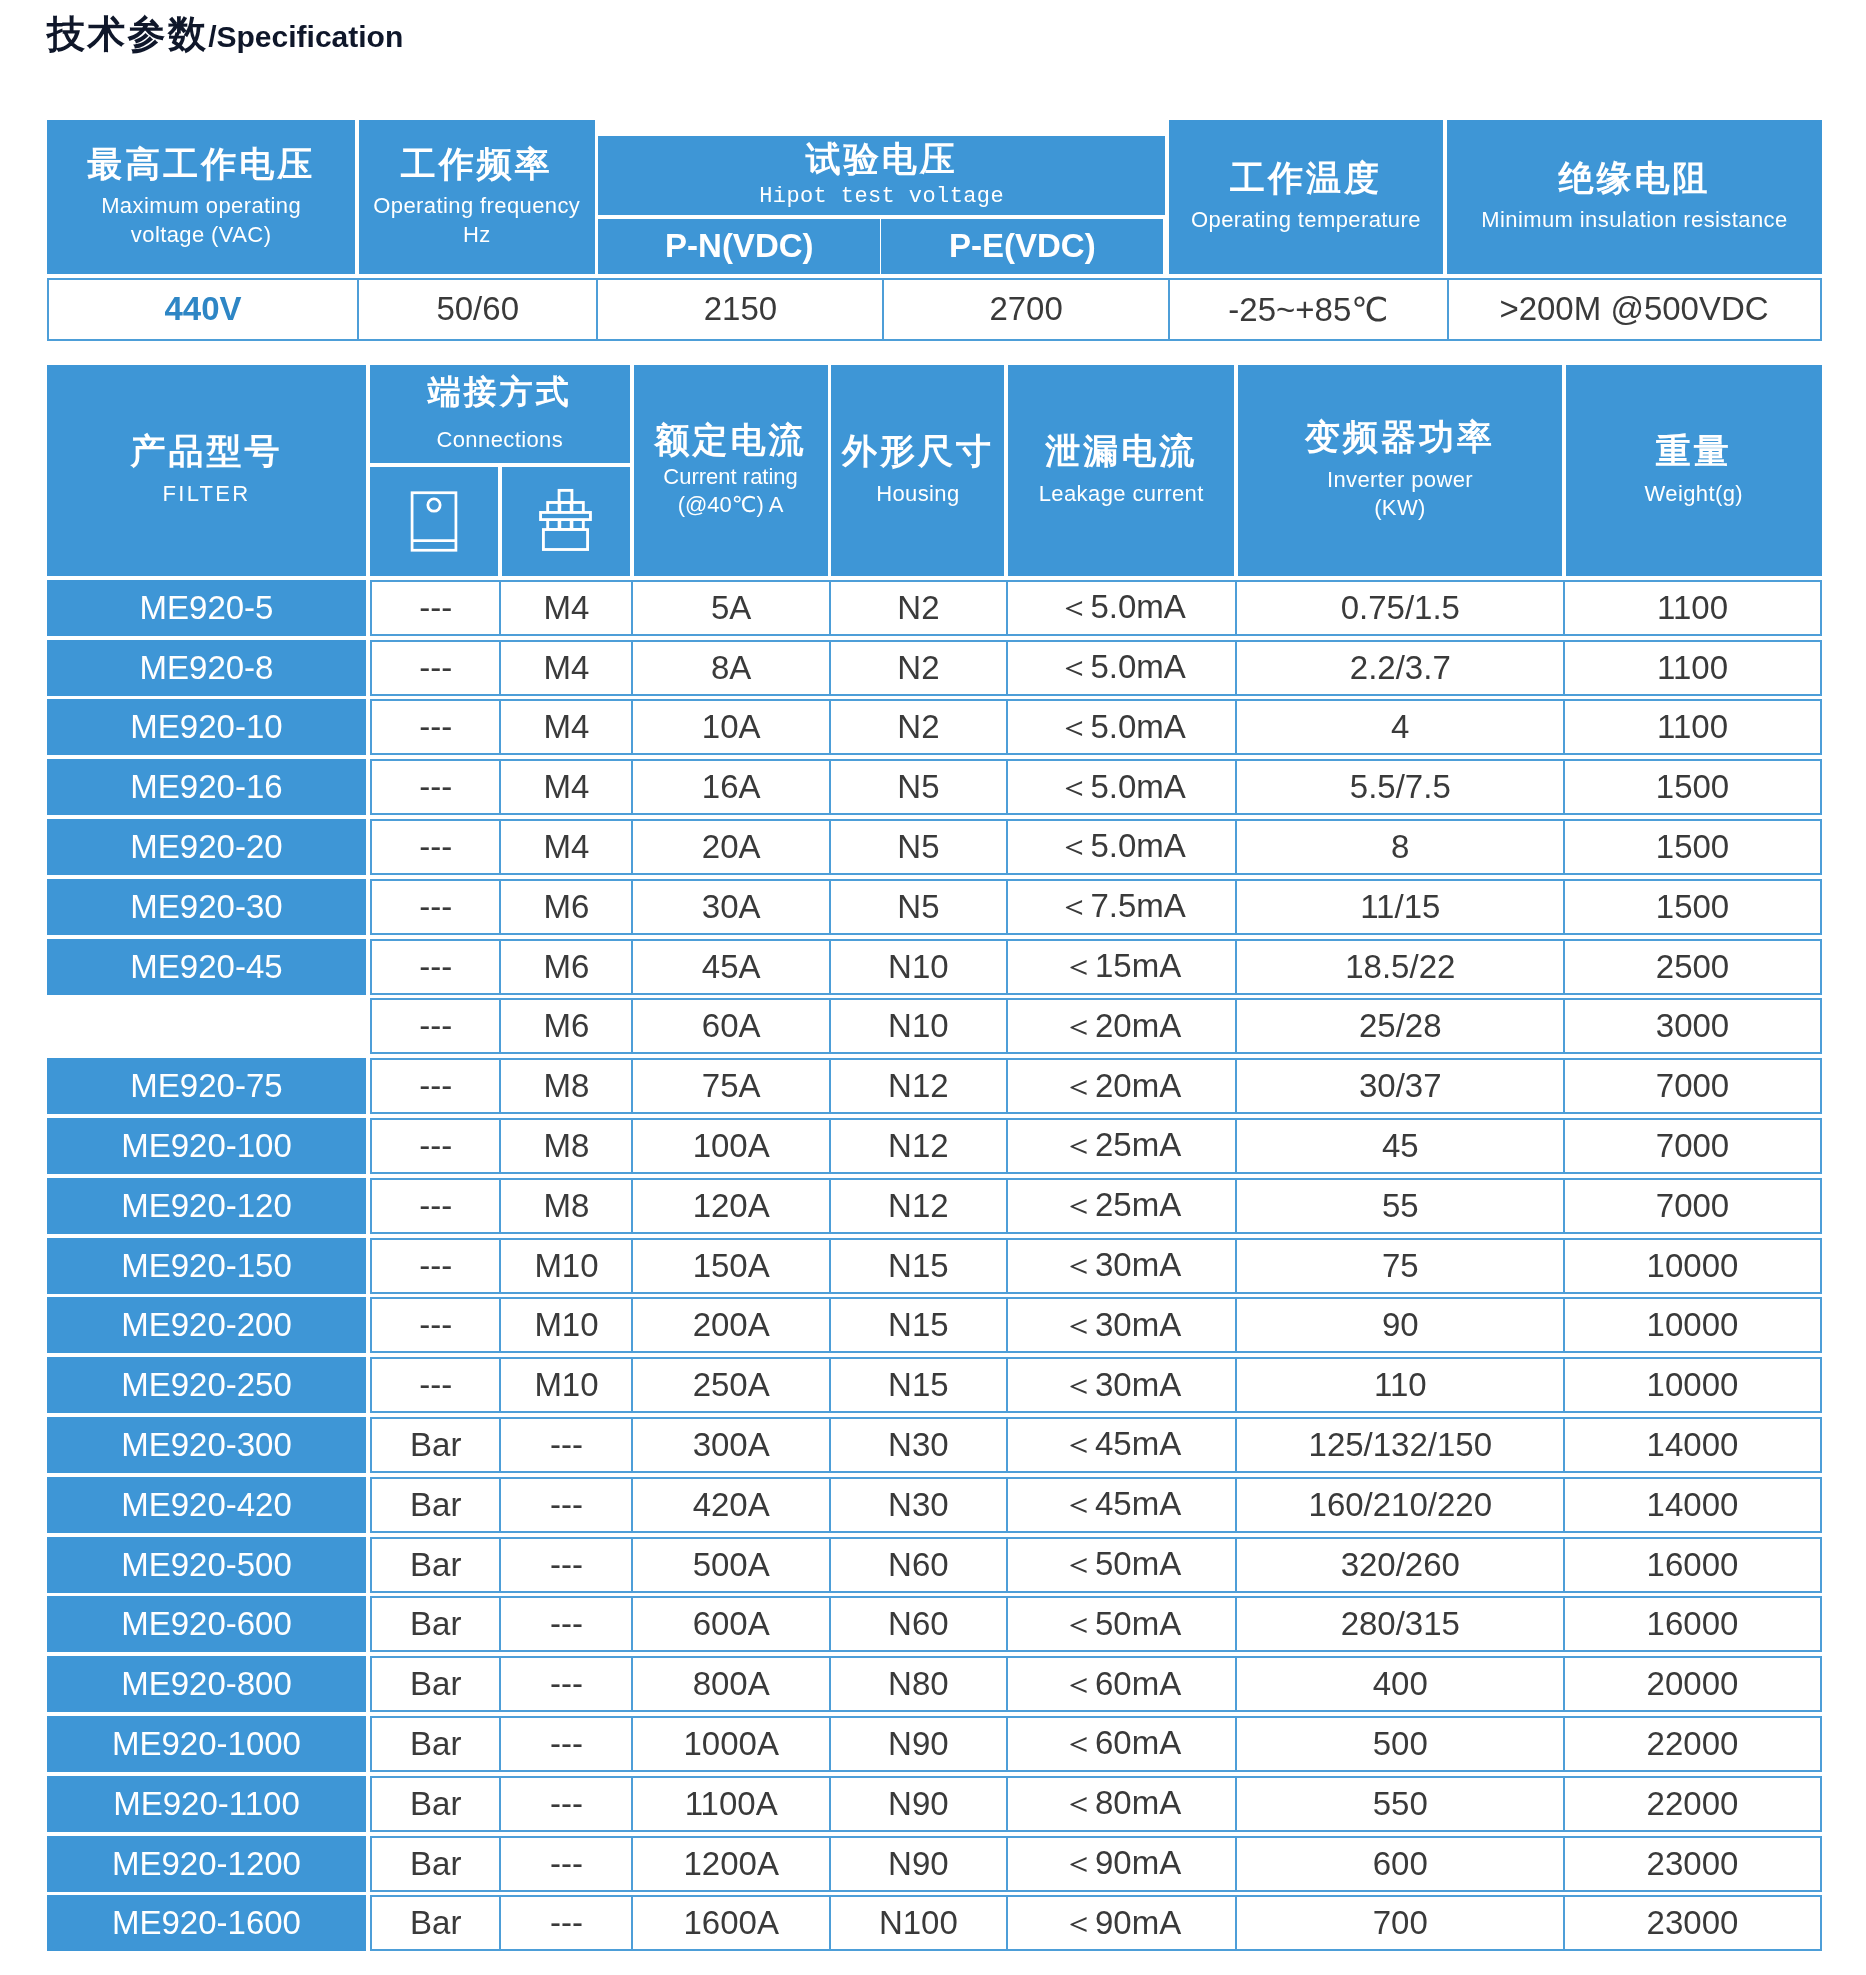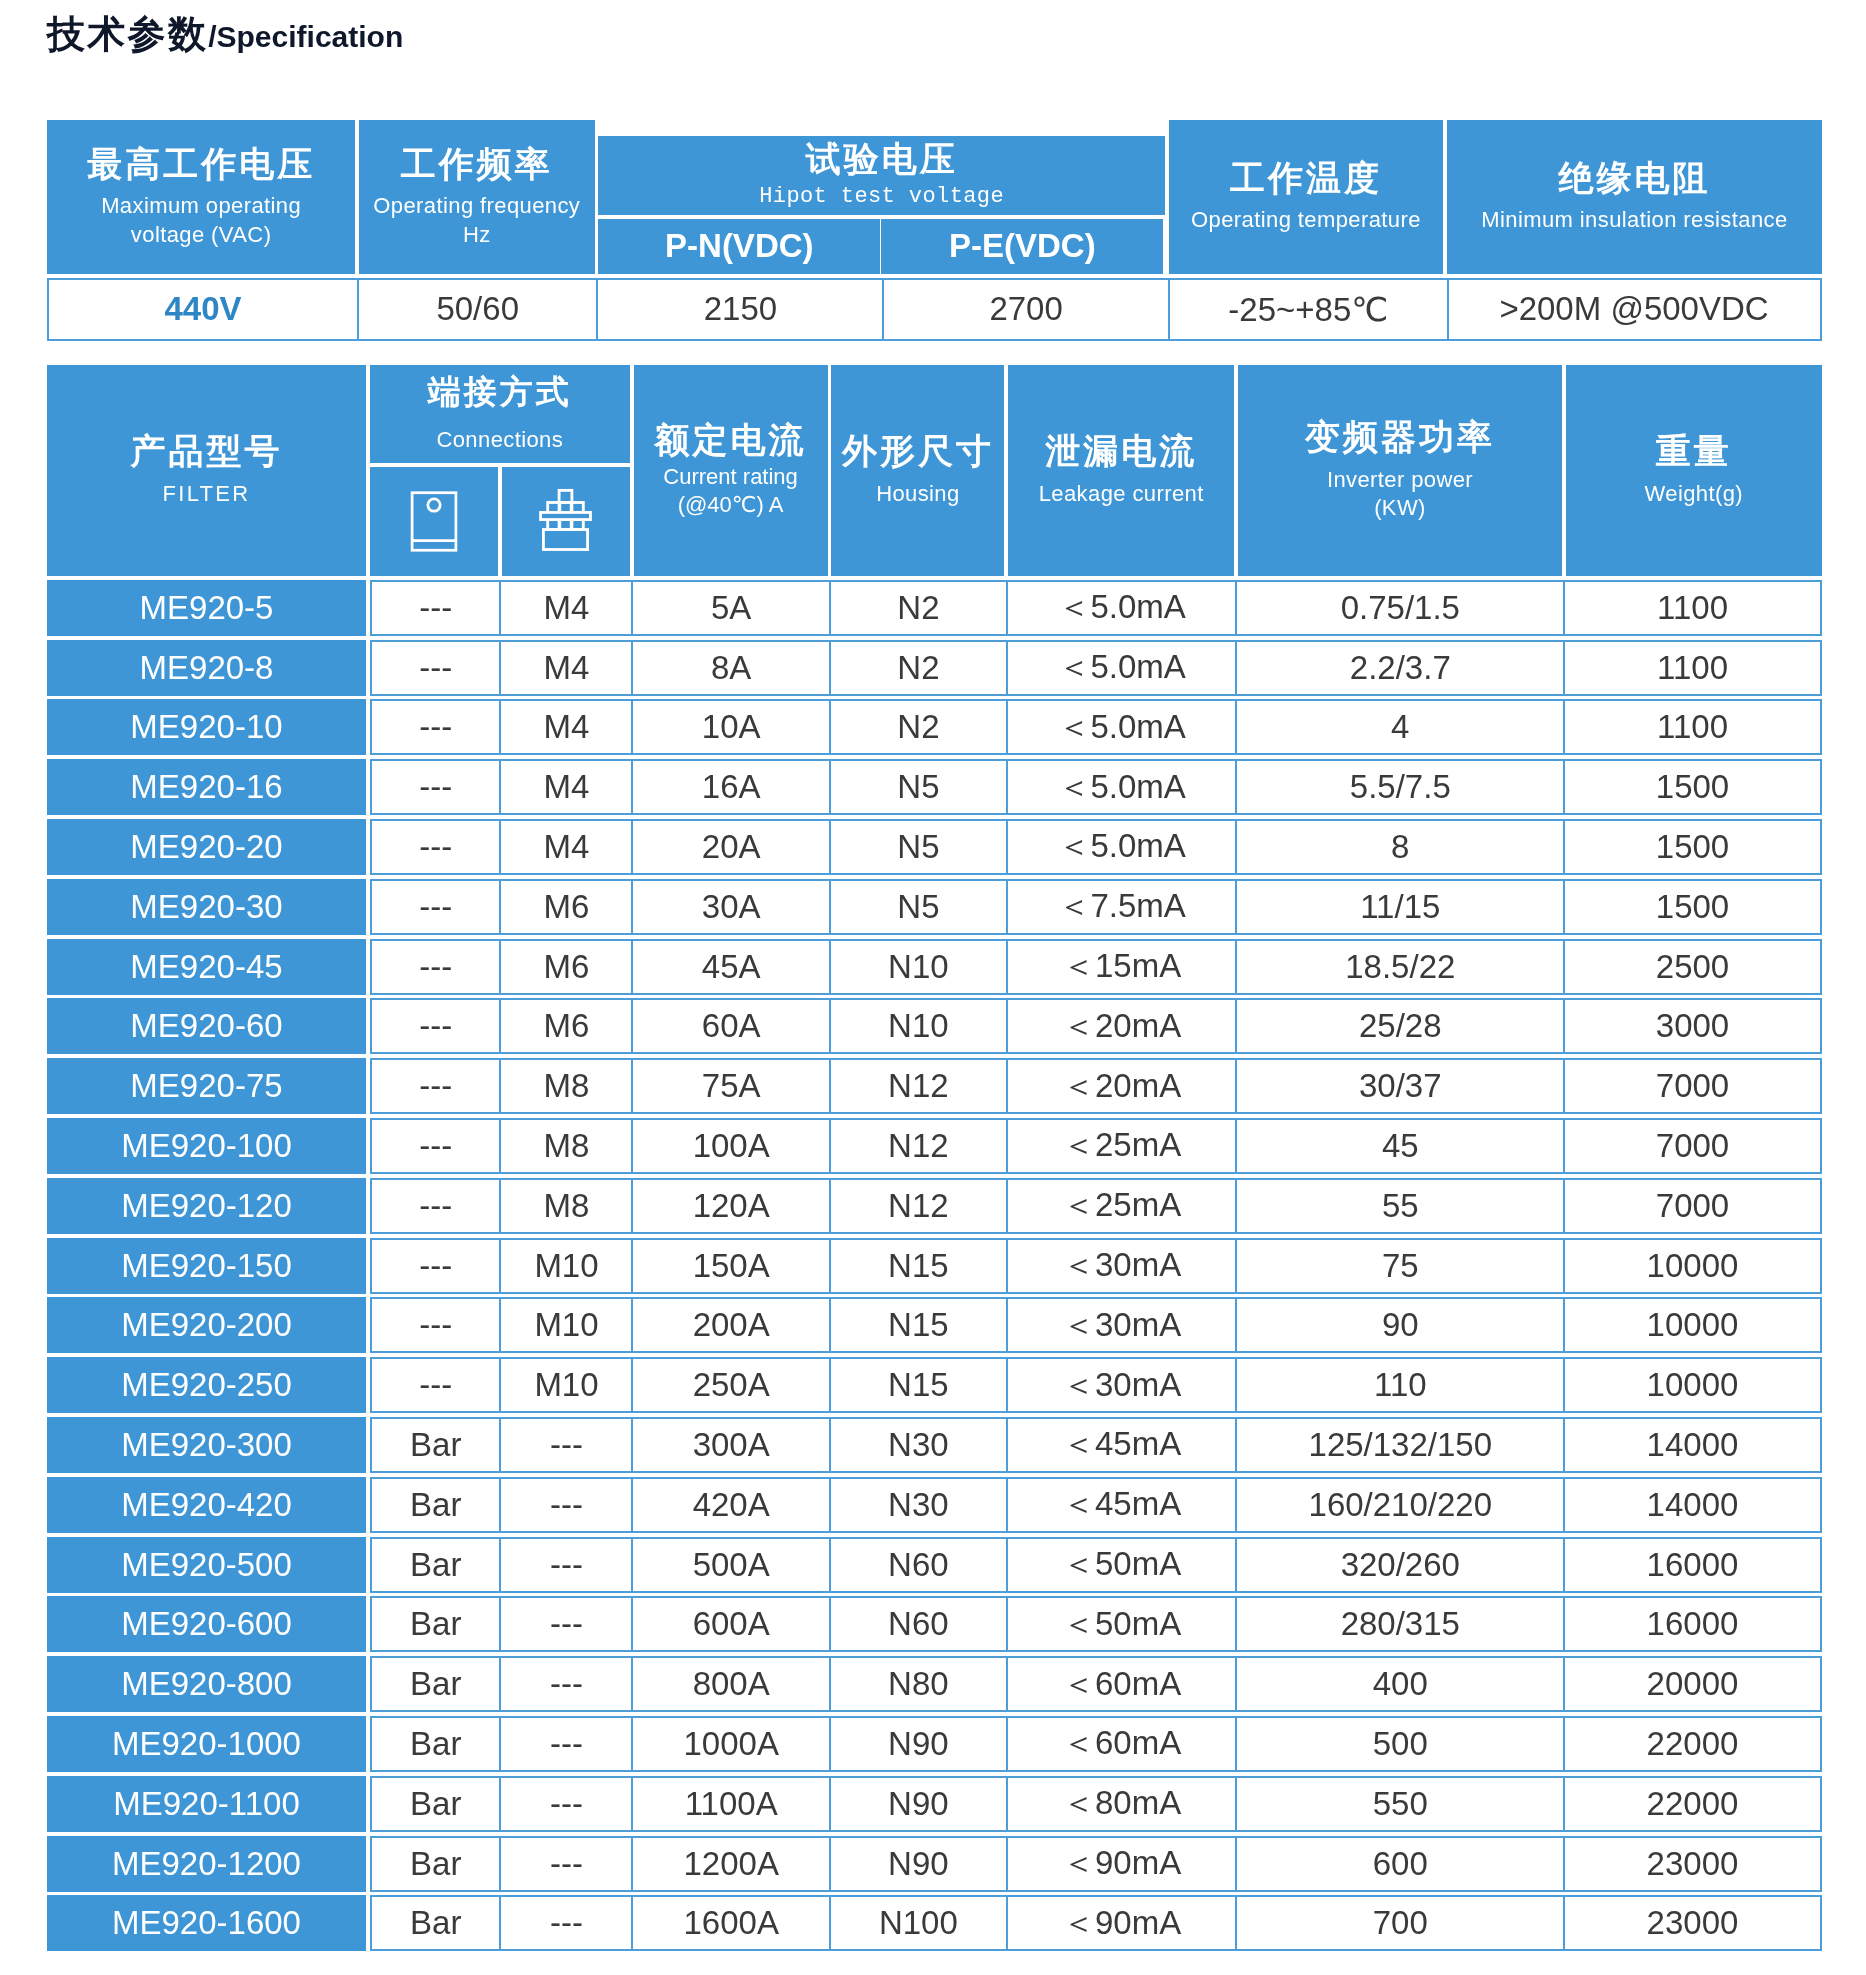--- a/index.html
+++ b/index.html
@@ -246,21 +246,20 @@
           <div class="cell cell-product c-product">ME920-45</div>
           <div class="cell cell-white c-conn1">---</div>
           <div class="cell cell-white c-conn2">M6</div>
           <div class="cell cell-white c-current">45A</div>
           <div class="cell cell-white c-housing">N10</div>
           <div class="cell cell-white c-leakage">＜15mA</div>
           <div class="cell cell-white c-inverter">18.5/22</div>
           <div class="cell cell-white c-weight">2500</div>
         </div>
         <div class="prow">
-          <div class="cell cell-product c-product">ME920-60</div>
           <div class="cell cell-white c-conn1">---</div>
           <div class="cell cell-white c-conn2">M6</div>
           <div class="cell cell-white c-current">60A</div>
           <div class="cell cell-white c-housing">N10</div>
           <div class="cell cell-white c-leakage">＜20mA</div>
           <div class="cell cell-white c-inverter">25/28</div>
           <div class="cell cell-white c-weight">3000</div>
         </div>
         <div class="prow">
           <div class="cell cell-product c-product">ME920-75</div>

